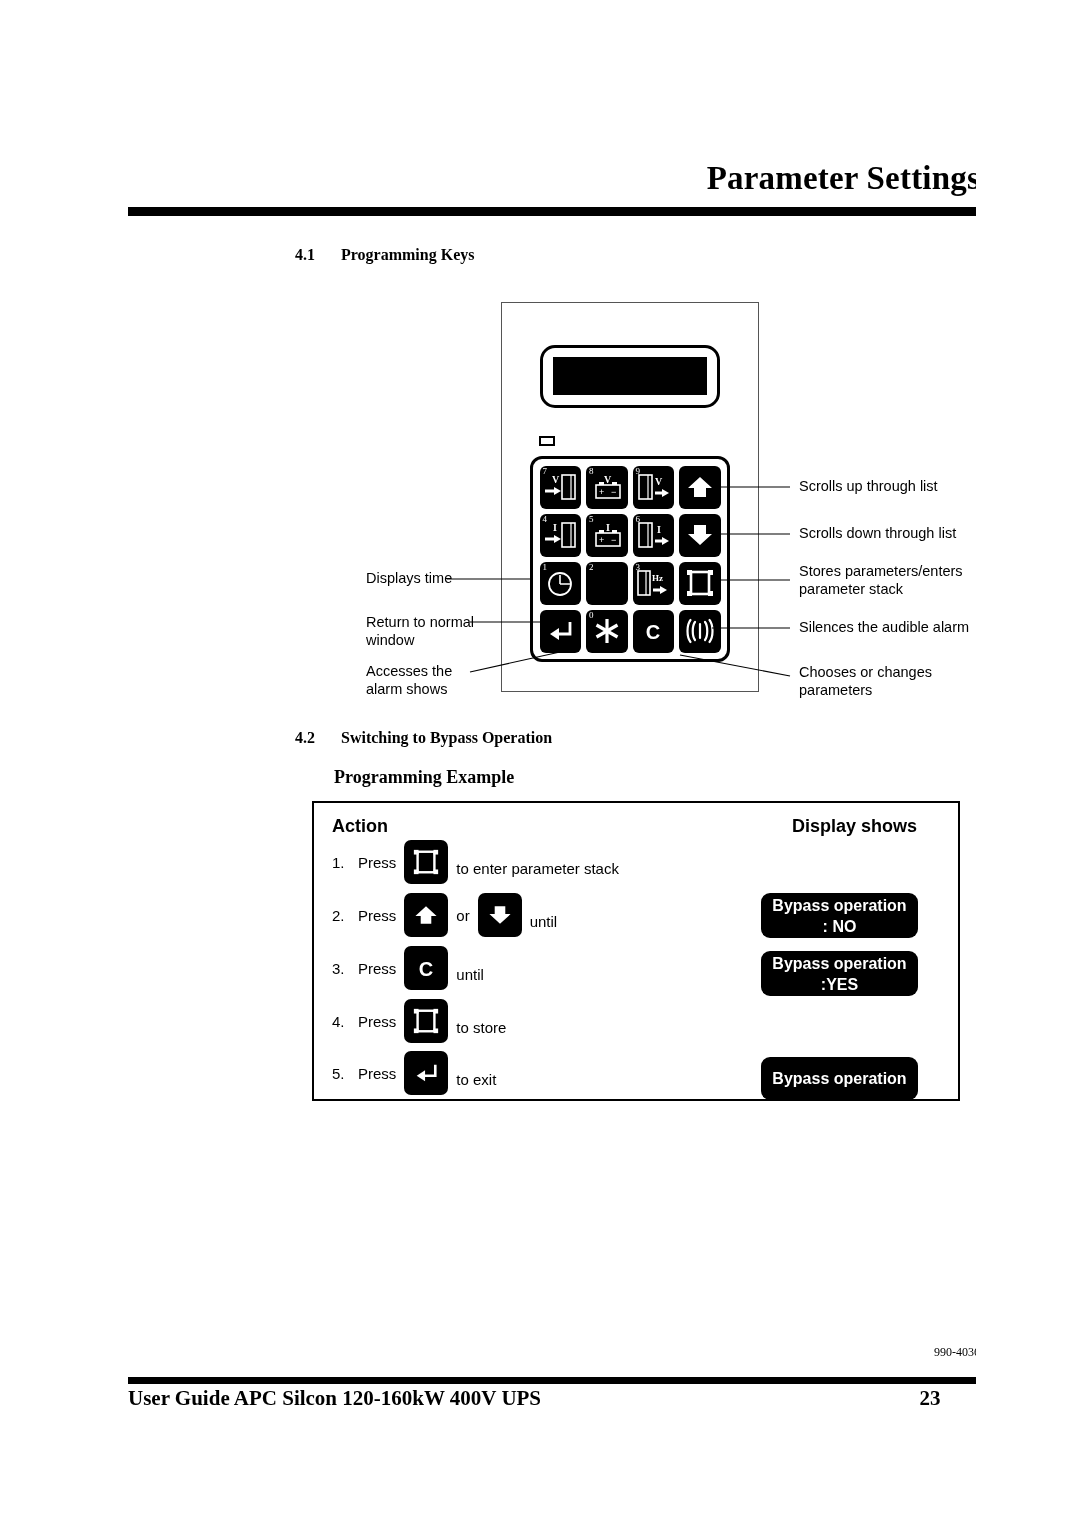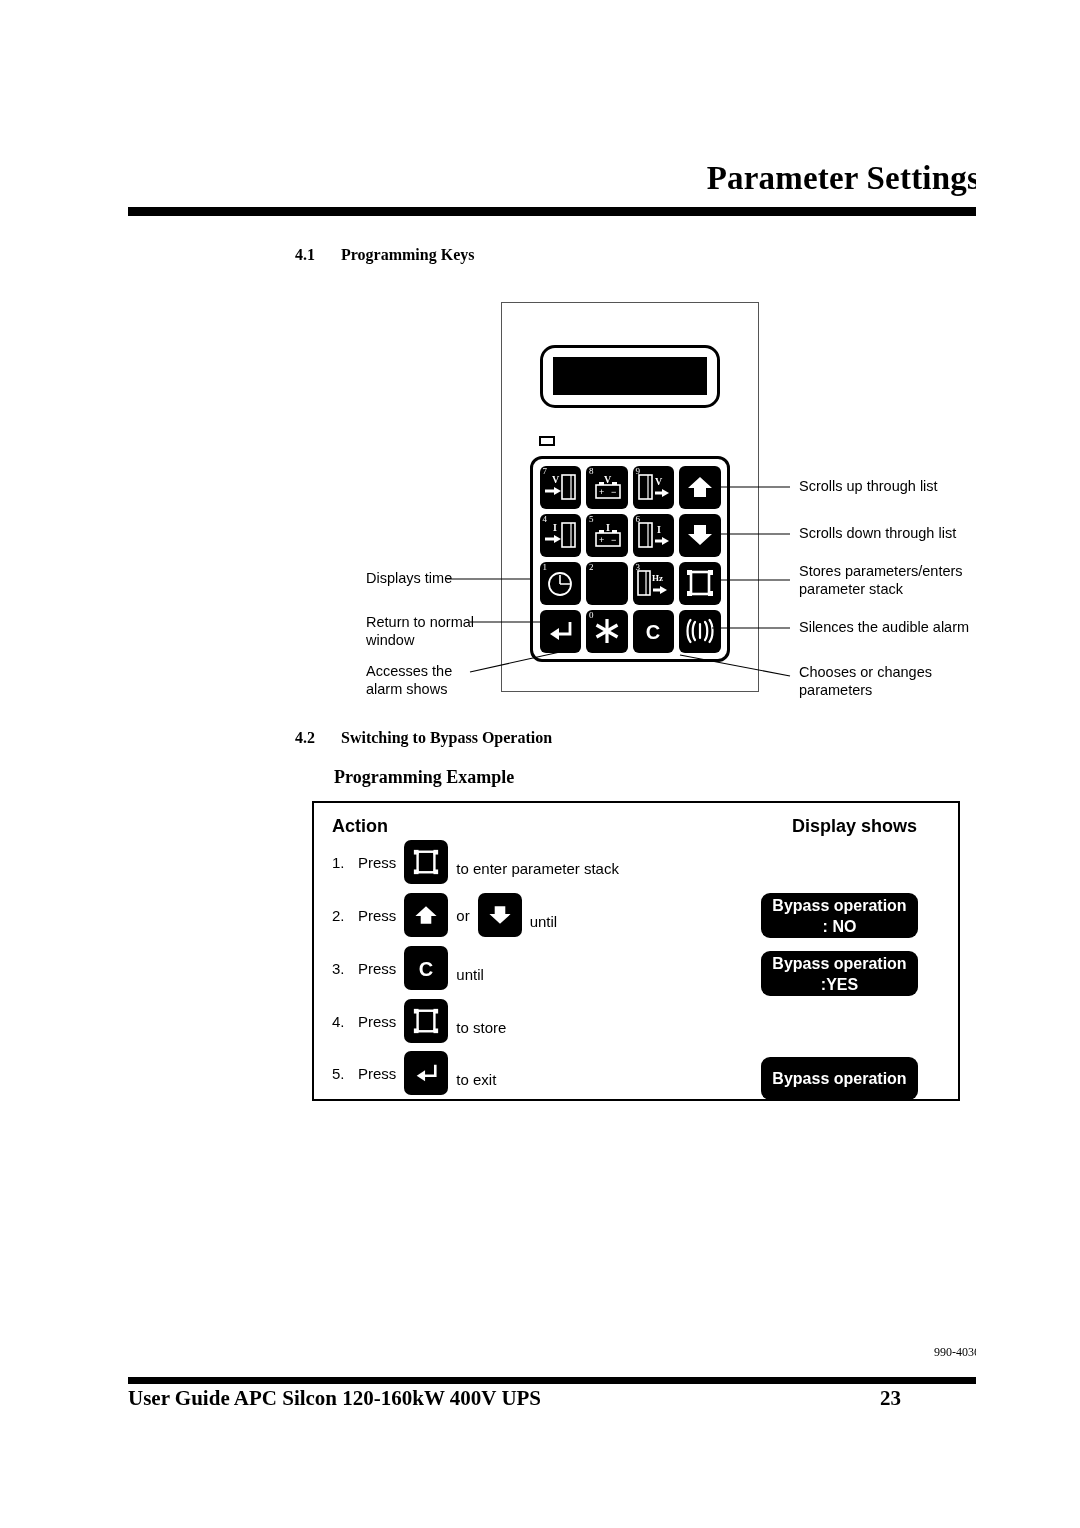--- a/index.html
+++ b/index.html
@@ -106,21 +106,21 @@
   .docnum{
     position:absolute;left:880px;top:1345px;width:100px;text-align:right;
     font-family:"Liberation Serif", serif;font-size:12px;
   }
   .rule-bot{position:absolute;left:128px;top:1377px;width:852px;height:7px;background:#000;}
   .footer-left{
     position:absolute;left:128px;top:1386px;
     font-family:"Liberation Serif", serif;font-weight:bold;font-size:21px;
   }
   .footer-right{
-    position:absolute;left:880px;top:1386px;width:100px;text-align:left;
+    position:absolute;left:880px;top:1386px;width:100px;text-align:center;
     font-family:"Liberation Serif", serif;font-weight:bold;font-size:21px;
   }
 </style>
 </head>
 <body>
 
 <div class="page">
 
   <div class="chapter-title">Parameter Settings</div>
   <div class="rule-top"></div>

